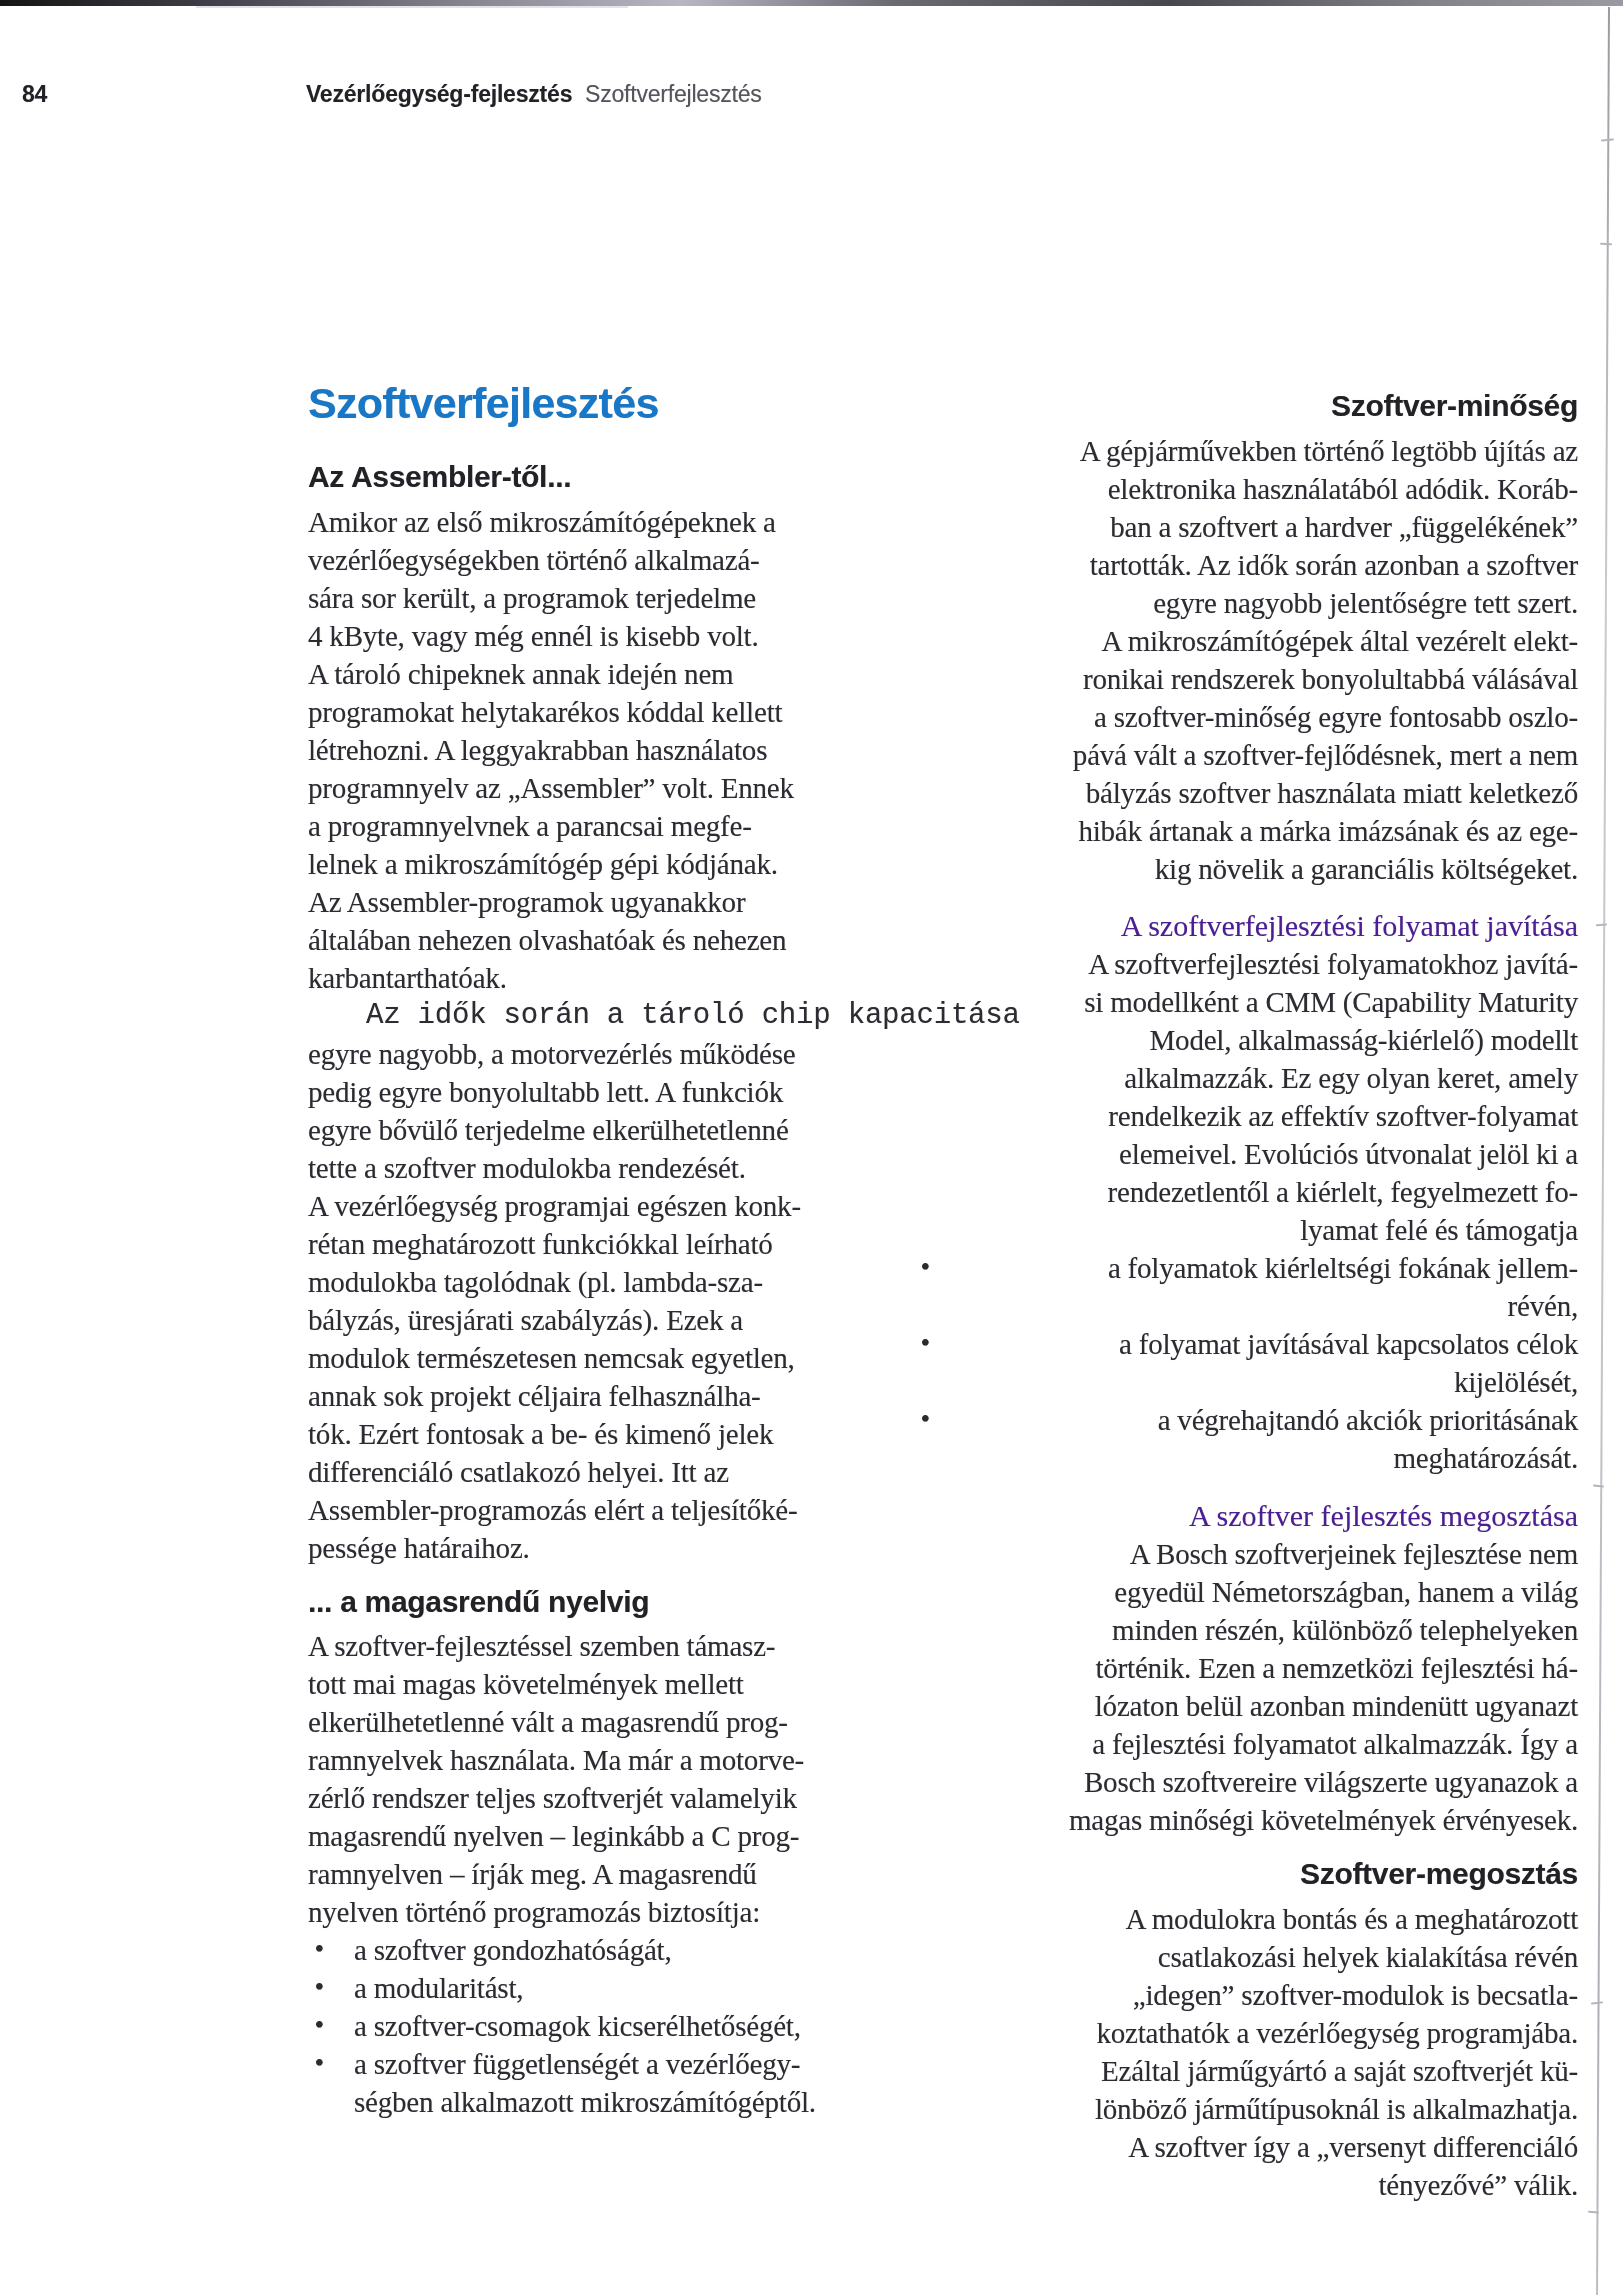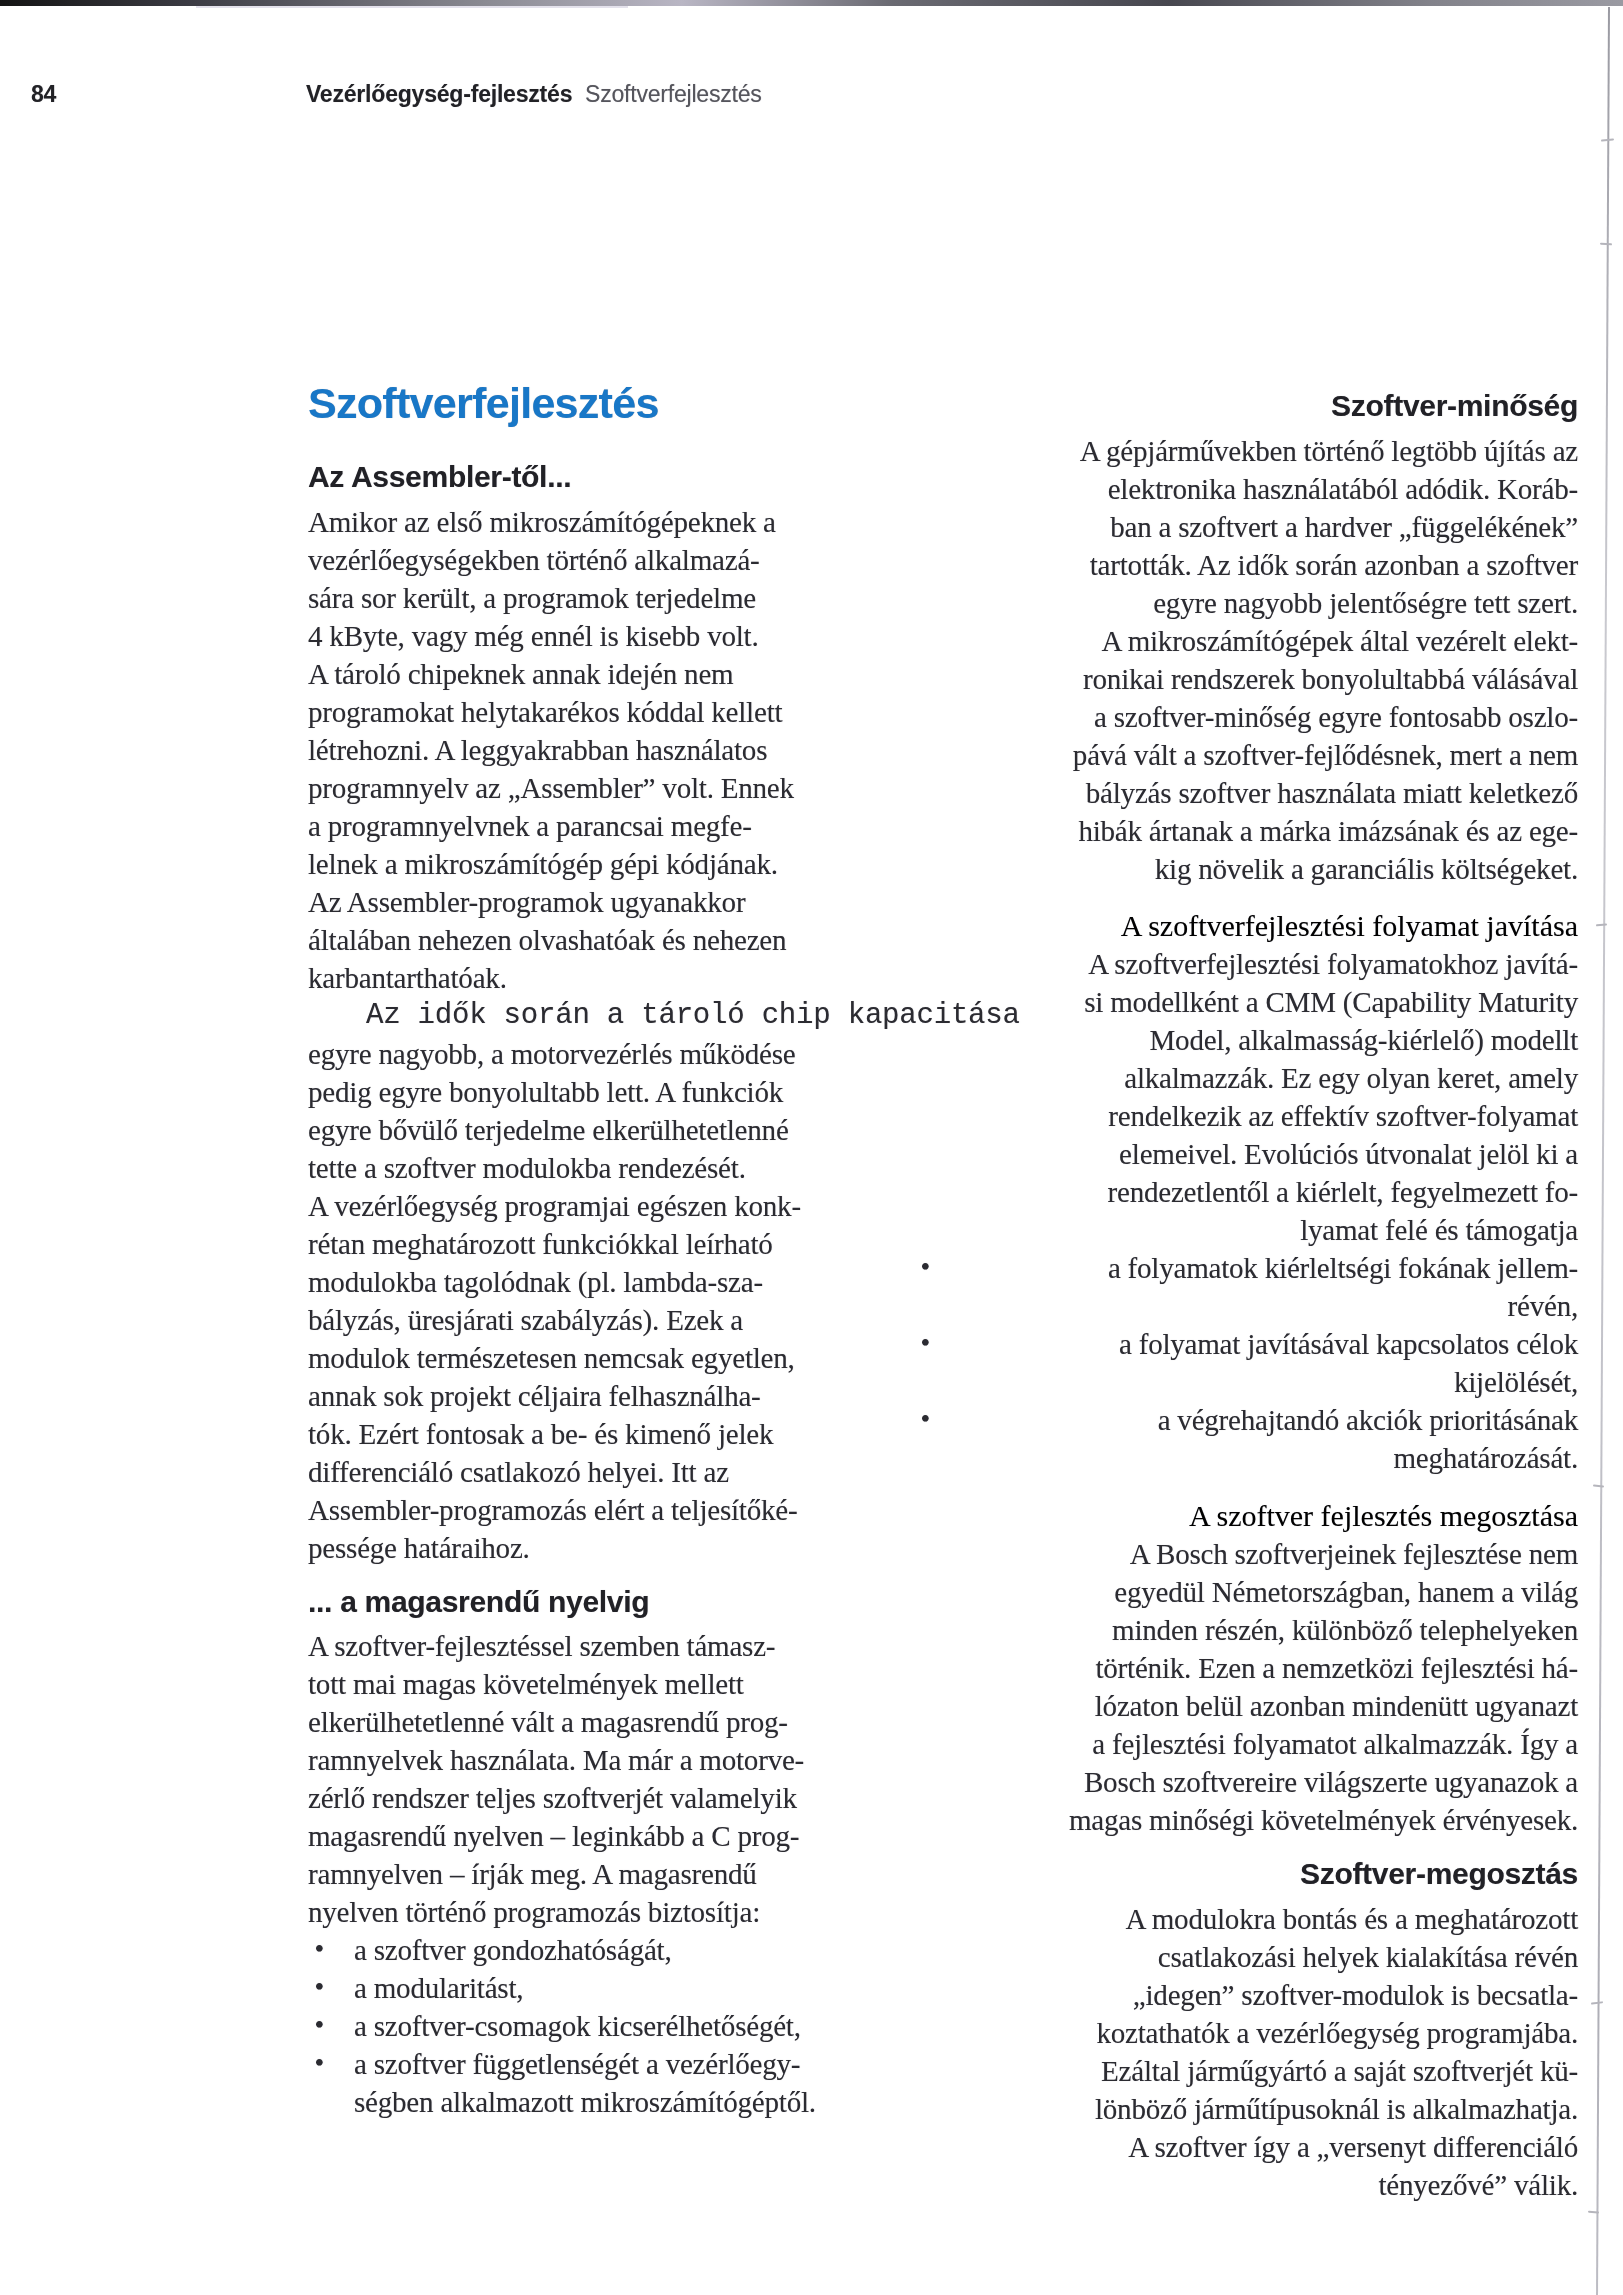--- a/index.html
+++ b/index.html
@@ -17,40 +17,40 @@
   .scan-top2{position:absolute;left:196px;top:5.9px;width:432px;height:2.6px;background:#d9d6e4;opacity:.7;}
   .scan-line{
     position:absolute;left:1608px;top:6.5px;width:2px;height:2330px;
     background:linear-gradient(#9a9aa2,#c9c9cf 25%,#c2c2c9 60%,#aeaeb6 85%,#bfbfc6);
     transform-origin:top left;transform:rotate(0.3deg);
   }
   .tick{position:absolute;height:2px;background:#b5b5bc;border-radius:1.3px;}
 
   
   .pgnum,.chapter{position:absolute;top:81px;font:700 23px/26px "Liberation Sans",sans-serif;color:#222226;letter-spacing:-0.2px;}
-  .pgnum{left:31px;}
+  .pgnum{left:22px;}
   .chapter{left:306px;}
   .sectionname{position:absolute;top:81px;left:585px;font:400 23px/26px "Liberation Sans",sans-serif;color:#55555c;letter-spacing:-0.2px;}
 
   
   .col{position:absolute;}
   .col-left{left:308px;top:378px;width:592px;}
   .col-right{left:914px;top:387px;width:664px;text-align:right;}
 
   .title{
     margin:0 0 30px 0;font:700 43px/50px "Liberation Sans",sans-serif;
     color:#1877c7;letter-spacing:-0.7px;
   }
   .h-sans{
     font:700 30px/37px "Liberation Sans",sans-serif;color:#212126;
     letter-spacing:-0.3px;margin:15.7px 0 7.9px 0;
   }
   .blocks > .h-sans:first-child{margin-top:0;}
   .h-blue{
-    font:400 30px/38px "Liberation Serif",serif;color:#000000;
+    font:400 30px/38px "Liberation Serif",serif;color:#4c1d95;
     margin:19.6px 0 0 0;
   }
   .para{margin:0;}
   .line{font-size:29px;line-height:38px;letter-spacing:-0.2px;white-space:nowrap;}
   .line.indent{padding-left:58px;font-family:Liberation Mono, monospace;}
   .bullets{margin:0;}
   .bullet-item{position:relative;padding-left:46px;}
   .bullet-item .dot{position:absolute;left:6.5px;top:-1.3px;font-size:27.5px;line-height:38px;color:#2b2b31;}
 </style>
 </head>

